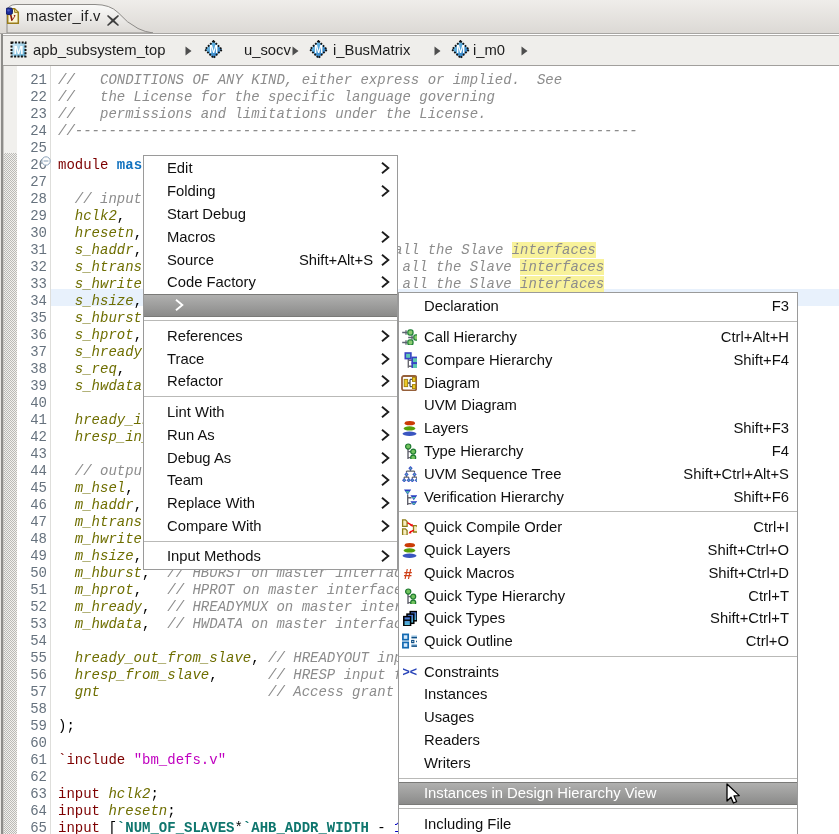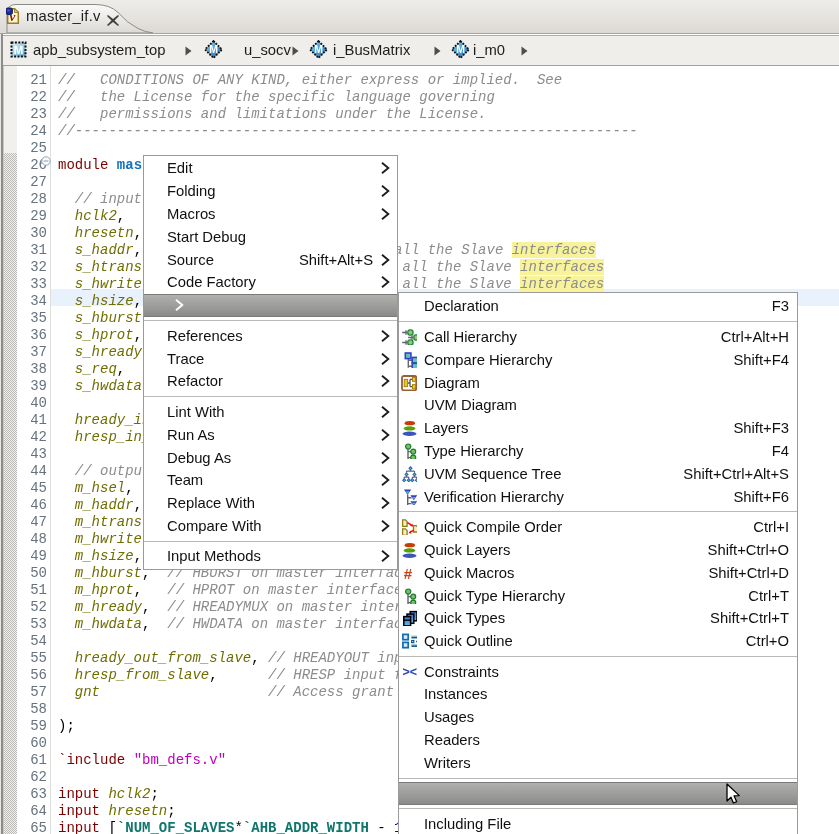--- a/index.html
+++ b/index.html
@@ -251,27 +251,27 @@
         <path d="M2,1.8 L8.3,7 L2,12.2" fill="none" stroke="#1d1d1d" stroke-width="1.9"></path>
       </svg>
     </div>
   <div class="mi">
       <span class="lab">Folding</span>
       <svg class="arr" viewBox="0 0 10 14">
         <path d="M2,1.8 L8.3,7 L2,12.2" fill="none" stroke="#1d1d1d" stroke-width="1.9"></path>
       </svg>
     </div>
   <div class="mi">
+      <span class="lab">Start Debug</span>
+    </div>
+  <div class="mi">
       <span class="lab">Macros</span>
       <svg class="arr" viewBox="0 0 10 14">
         <path d="M2,1.8 L8.3,7 L2,12.2" fill="none" stroke="#1d1d1d" stroke-width="1.9"></path>
       </svg>
-    </div>
-  <div class="mi">
-      <span class="lab">Start Debug</span>
     </div>
   <div class="mi">
       <span class="lab">Source</span>
       <span class="sc">Shift+Alt+S</span>
       <svg class="arr" viewBox="0 0 10 14">
         <path d="M2,1.8 L8.3,7 L2,12.2" fill="none" stroke="#1d1d1d" stroke-width="1.9"></path>
       </svg>
     </div>
   <div class="mi">
       <span class="lab">Code Factory</span>
@@ -551,20 +551,21 @@
       <span class="ic"></span>
       <span class="lab">Readers</span>
     </div>
   <div class="mi">
       <span class="ic"></span>
       <span class="lab">Writers</span>
     </div>
   <div class="sep"></div>
   <div class="mi sel">
       <span class="ic"></span>
+      <span class="lab">Instances in Design Hierarchy View</span>
     </div>
   <div class="sep"></div>
   <div class="mi">
       <span class="ic"></span>
       <span class="lab">Including File</span>
     </div>
 </div>
 
 <svg class="abs" style="left:726px;top:783px" width="15" height="22" viewBox="0 0 15 22">
   <path d="M1,1 L1,18 L5,14.2 L7.4,20 L10.6,18.6 L8.1,12.9 L13.3,12.6 Z" fill="#fff" stroke="#000" stroke-width="1.3" stroke-linejoin="round"></path>

